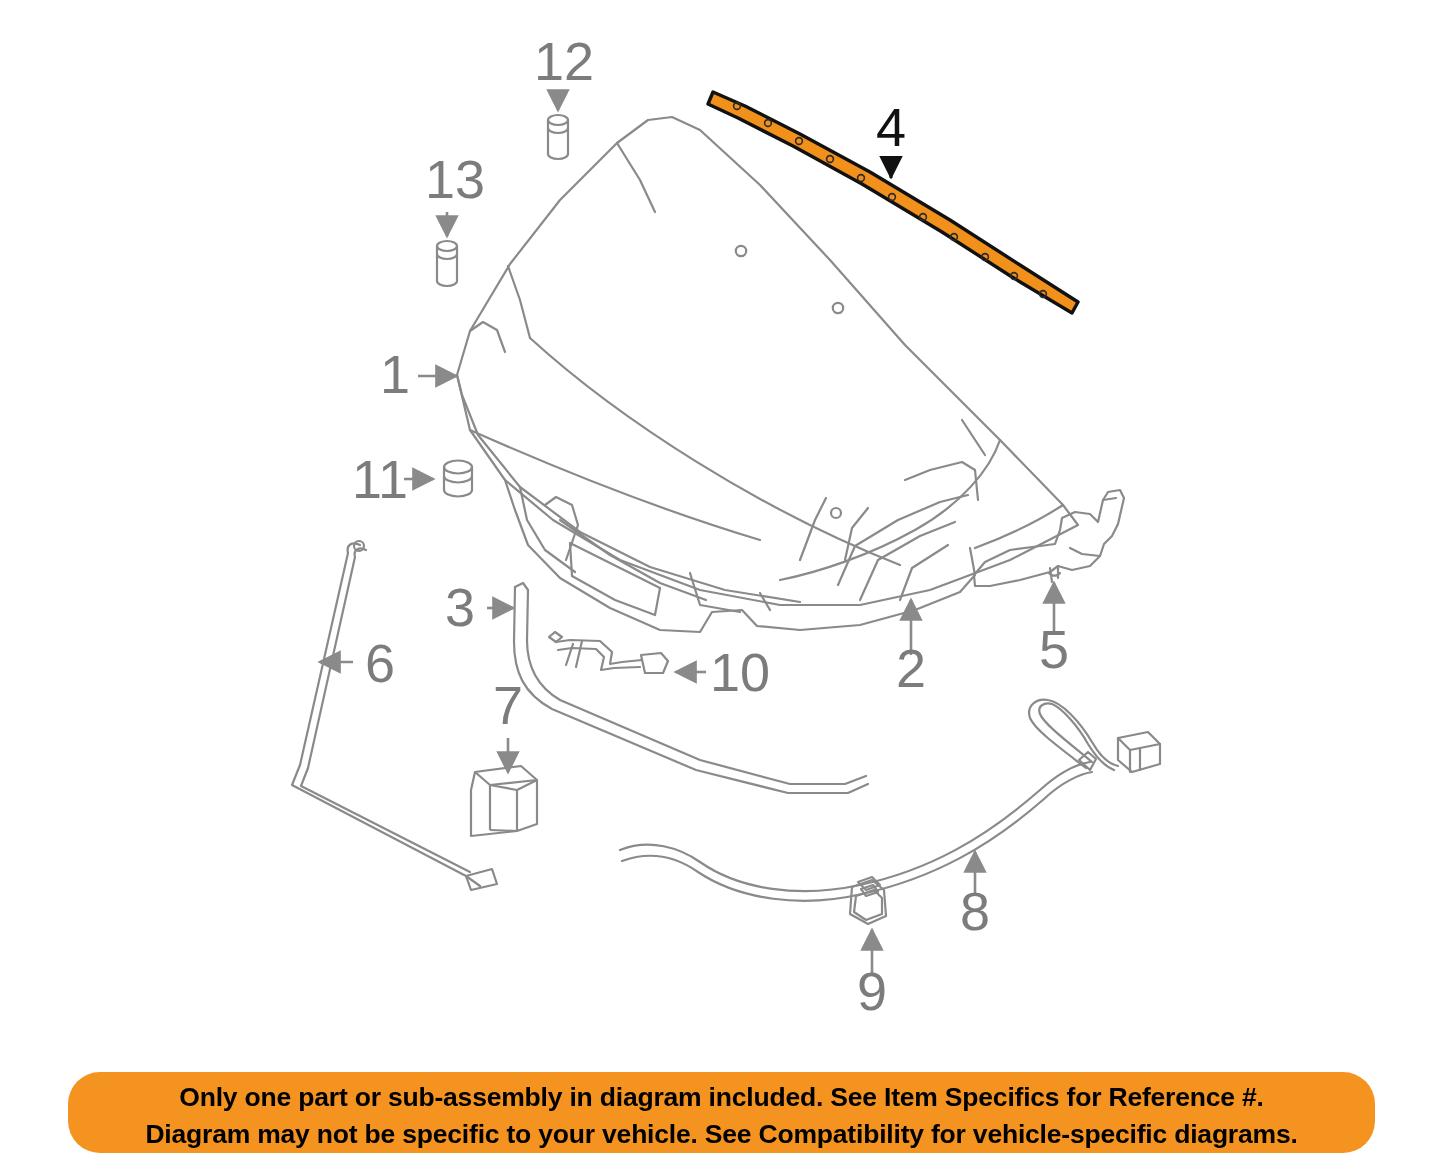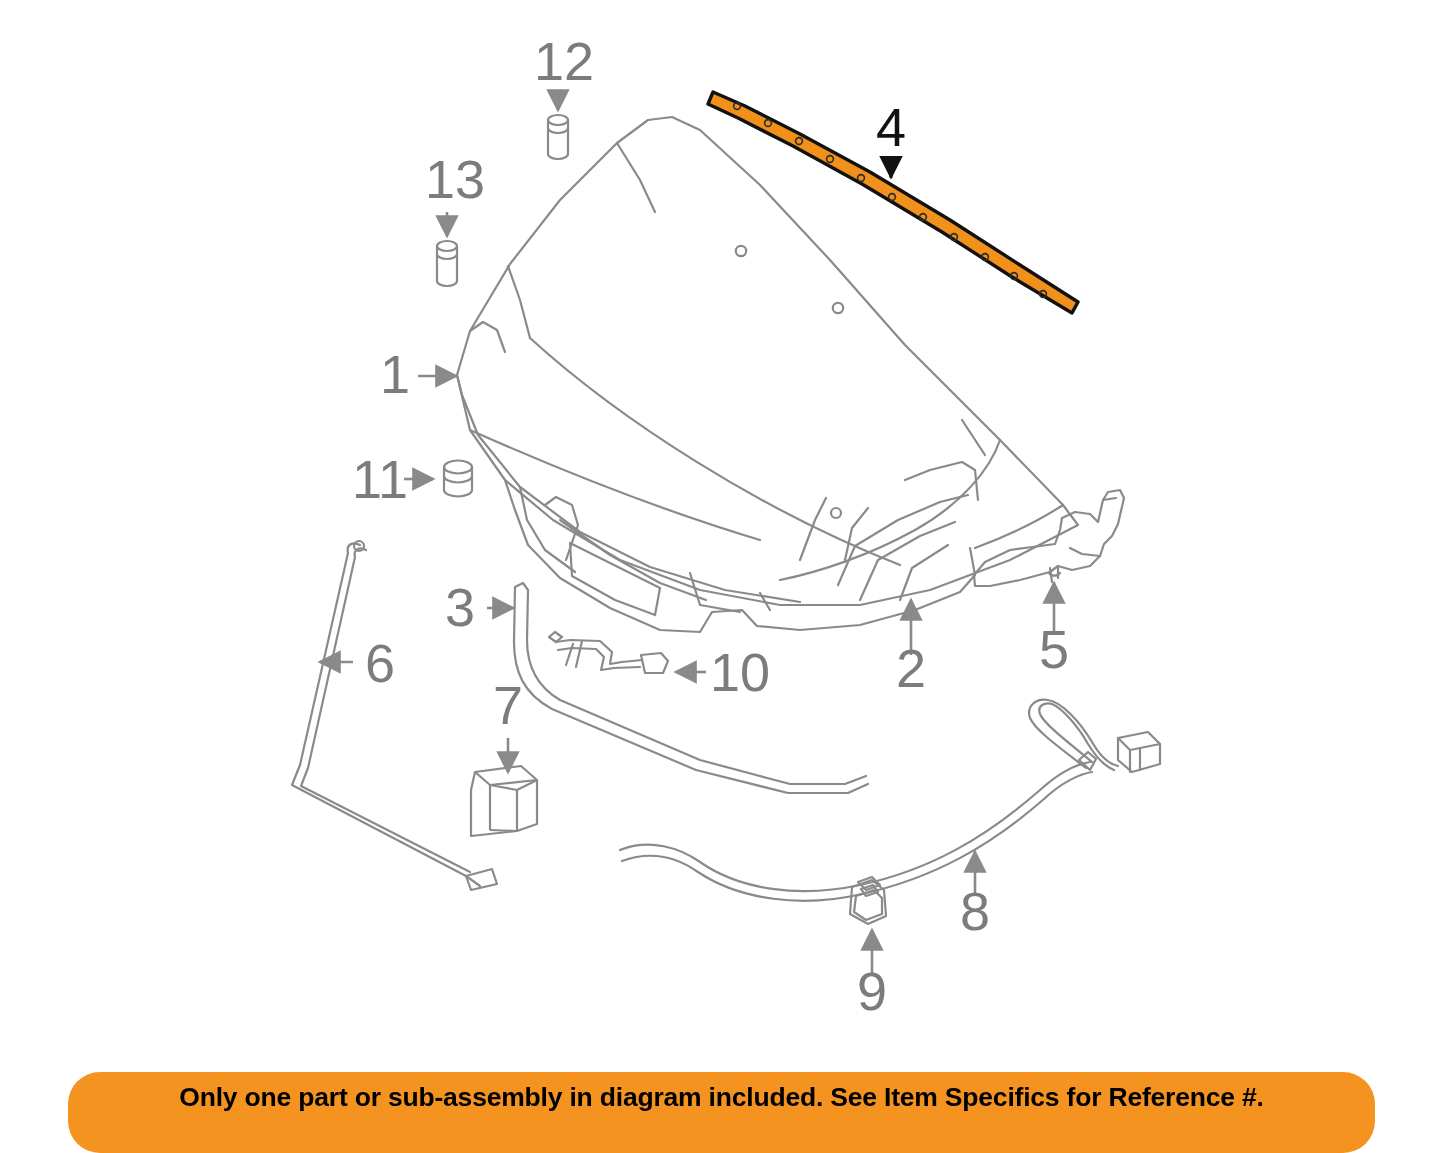--- a/index.html
+++ b/index.html
@@ -240,15 +240,16 @@
       <text class="callout-label" x="872" y="1010" text-anchor="middle">9</text>
       <text class="callout-label" x="740" y="691" text-anchor="middle">10</text>
       <text class="callout-label" x="380" y="498" text-anchor="middle">11</text>
       <text class="callout-label" x="564" y="80" text-anchor="middle">12</text>
       <text class="callout-label" x="455" y="198" text-anchor="middle">13</text>
     </g>
   </svg>
 
   <div id="notice-banner">
     <div class="line">Only one part or sub-assembly in diagram included. See Item Specifics for Reference #.</div>
+    <div class="line">Diagram may not be specific to your vehicle. See Compatibility for vehicle-specific diagrams.</div>
   </div>
 
 </div>
 
 </body></html>

